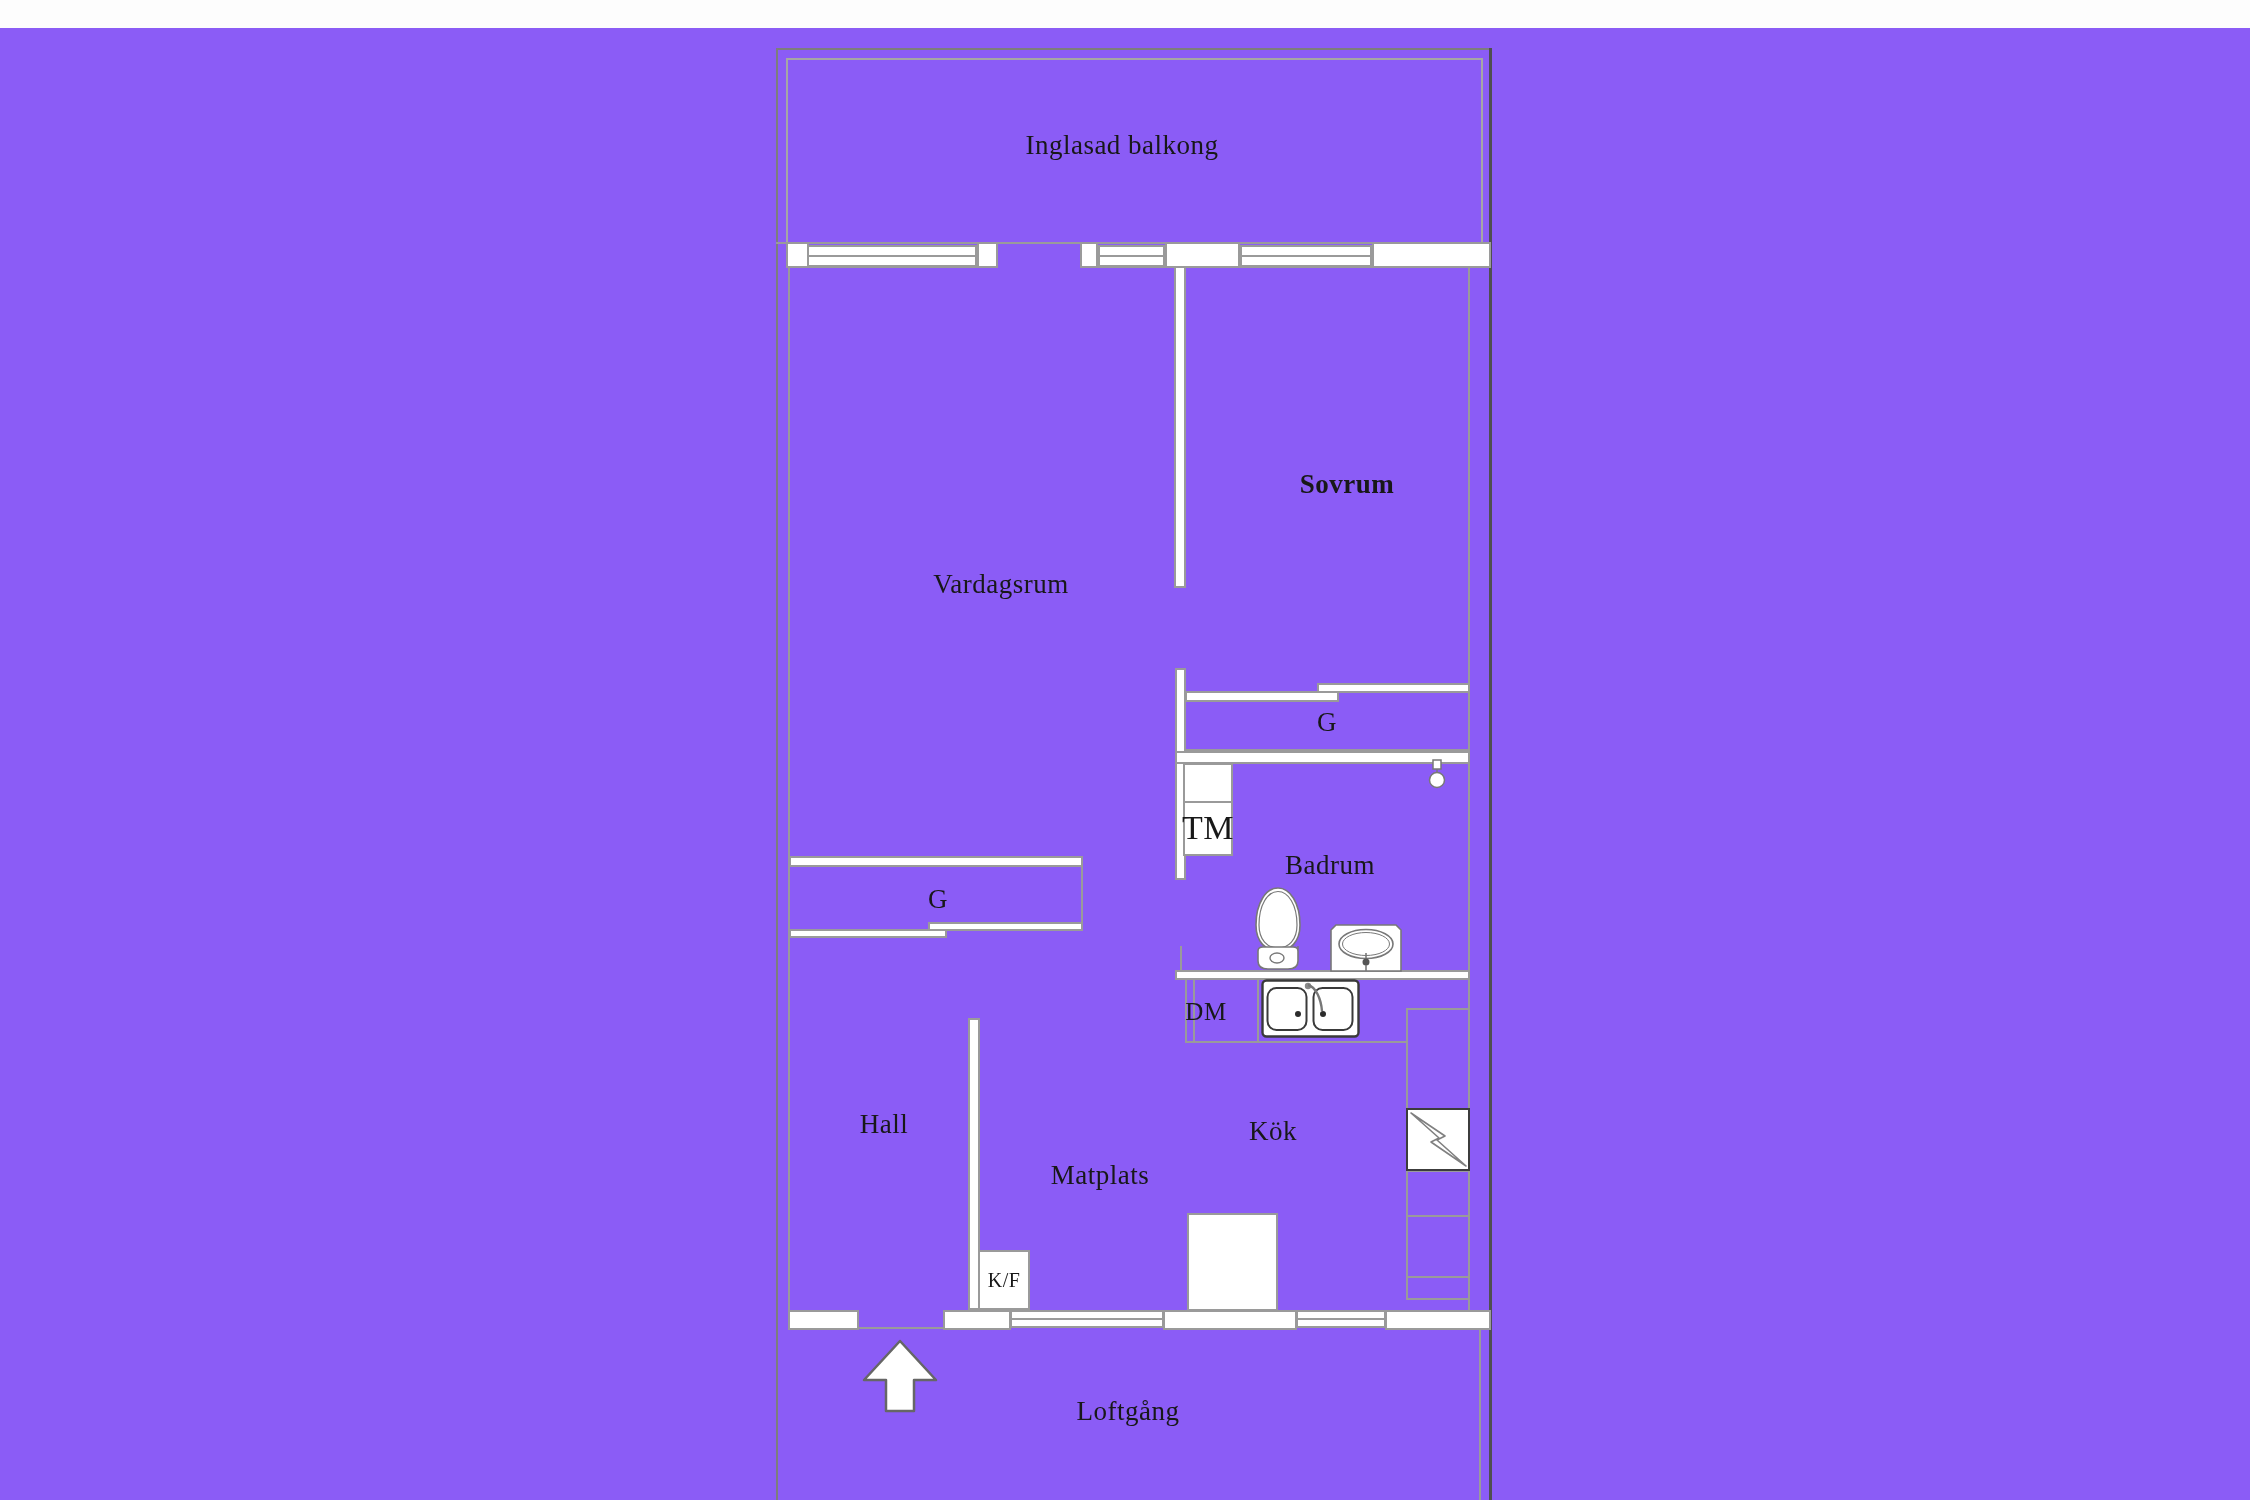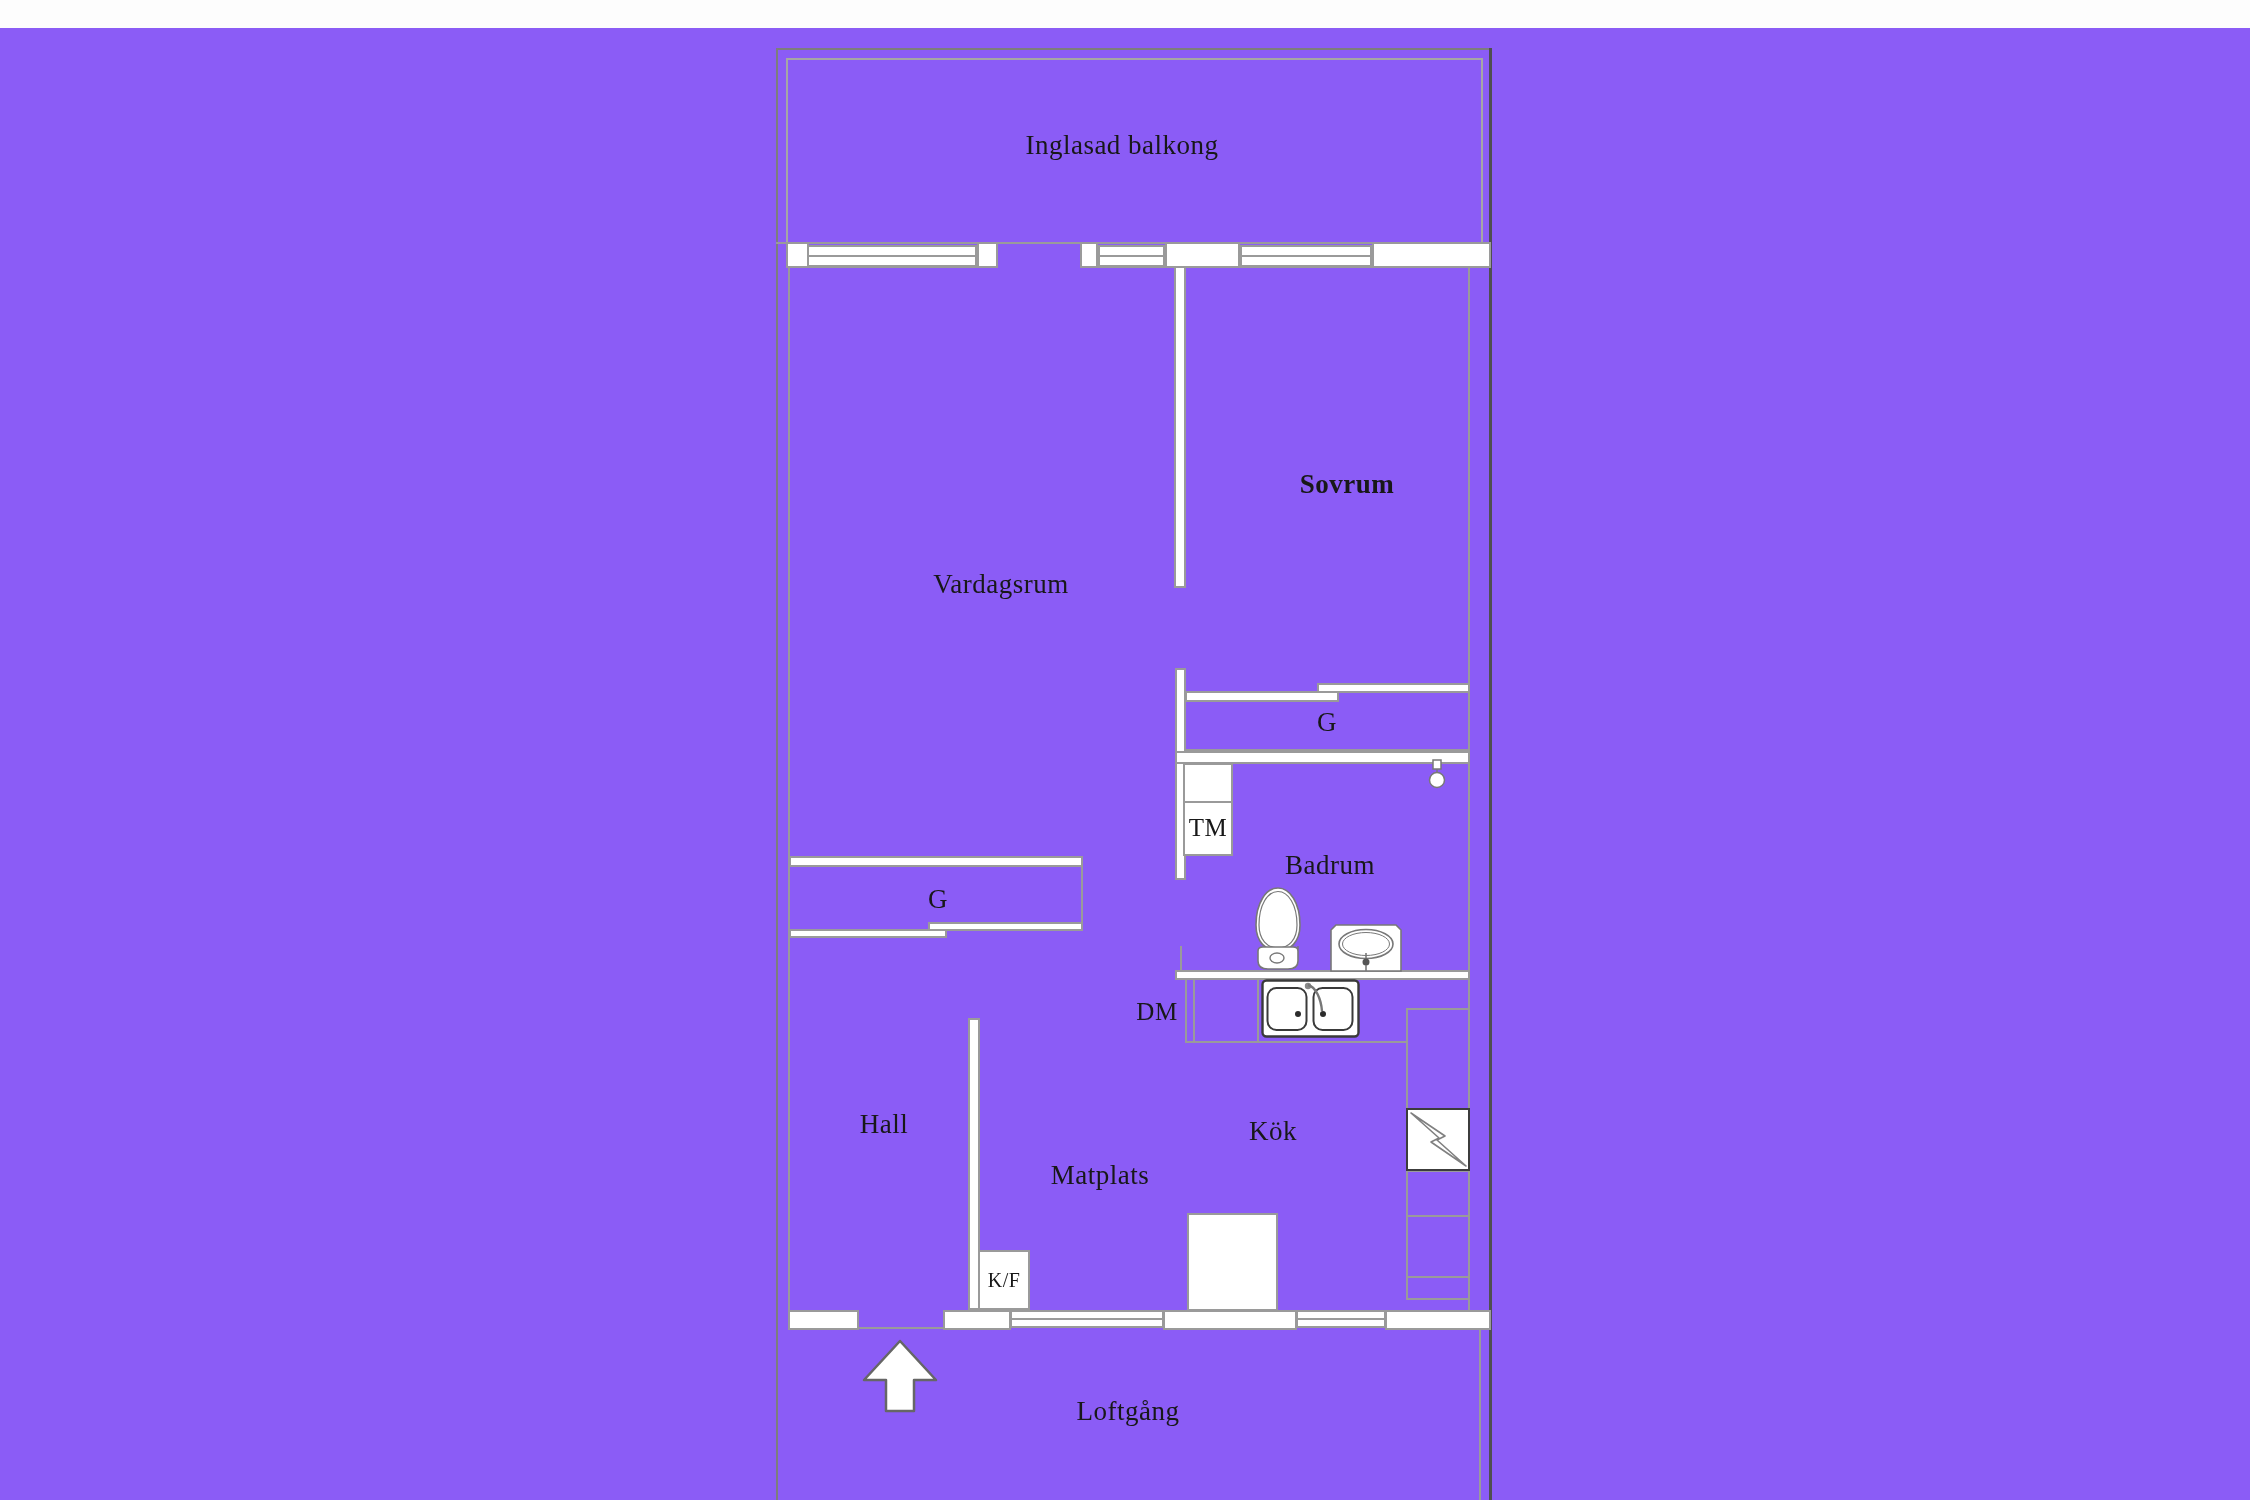--- a/index.html
+++ b/index.html
@@ -60,21 +60,21 @@
   <div class="w" style="left:1185px;top:721px;width:285px;height:2px;"></div>
   <div class="bx" style="left:1317px;top:655px;width:153px;height:10px;"></div>
   <div class="bx" style="left:1185px;top:663px;width:154px;height:11px;"></div>
   <div class="lb" style="left:1327px;top:694px;">G</div>
 
   <div class="bx" style="left:1175px;top:723px;width:295px;height:13px;"></div>
   <div class="w" style="left:1180px;top:735px;width:2px;height:115px;"></div>
   <div class="w" style="left:1180px;top:918px;width:2px;height:34px;"></div>
   <div class="bx" style="left:1183px;top:735px;width:50px;height:40px;"></div>
   <div class="bx" style="left:1183px;top:773px;width:50px;height:55px;"></div>
-  <div class="lb" style="left:1208px;top:800px;font-size:25px;">TM</div>
+  <div class="lb" style="left:1208px;top:800px;font-size:34px;">TM</div>
   <div class="bx" style="left:1175px;top:942px;width:295px;height:10px;"></div>
   <div class="lb" style="left:1330px;top:837px;">Badrum</div>
 
   <svg class="ic" style="left:1253px;top:859px;" width="50" height="84" viewBox="0 0 50 84">
     <path d="M25 1 C37 1 47 16 47 38 C47 55 37 64 25 64 C13 64 3 55 3 38 C3 16 13 1 25 1 Z" fill="#fff" stroke="#787878" stroke-width="1.6"></path>
     <path d="M25 4.5 C35.5 4.5 44 18 44 38 C44 53 35.5 61 25 61 C14.5 61 6 53 6 38 C6 18 14.5 4.5 25 4.5 Z" fill="none" stroke="#787878" stroke-width="1.2"></path>
     <path d="M5 62 L45 62 L45 59" fill="none" stroke="#787878" stroke-width="1.4"></path>
     <path d="M5 64 Q5 60 10 60 L40 60 Q45 60 45 64 L45 74 Q45 82 35 82 L15 82 Q5 82 5 74 Z" fill="#fff" stroke="#787878" stroke-width="1.6"></path>
     <ellipse cx="24" cy="71" rx="7" ry="5" fill="none" stroke="#787878" stroke-width="1.4"></ellipse>
   </svg>
@@ -91,21 +91,21 @@
   <svg class="ic" style="left:1427px;top:731px;" width="20" height="30" viewBox="0 0 20 30">
     <rect x="6" y="1" width="8" height="9" fill="#fff" stroke="#787878" stroke-width="1.5"></rect>
     <line x1="10" y1="10" x2="10" y2="14" stroke="#787878" stroke-width="1.5"></line>
     <circle cx="10" cy="21" r="7.5" fill="#fff" stroke="#787878" stroke-width="1.5"></circle>
   </svg>
 
   <div class="w" style="left:1185px;top:1013px;width:222px;height:2px;"></div>
   <div class="w" style="left:1185px;top:952px;width:2px;height:62px;"></div>
   <div class="w" style="left:1193px;top:952px;width:2px;height:62px;"></div>
   <div class="w" style="left:1257px;top:952px;width:2px;height:62px;"></div>
-  <div class="lb" style="left:1157px;top:984px;font-size:25px;">DM</div>
+  <div class="lb" style="left:1206px;top:984px;font-size:25px;">DM</div>
 
   <svg class="ic" style="left:1261px;top:951px;" width="99" height="59" viewBox="0 0 99 59">
     <rect x="1.5" y="1.5" width="96" height="56" rx="4" fill="#fff" stroke="#3a3a3a" stroke-width="2.4"></rect>
     <rect x="6.5" y="9" width="39" height="42" rx="9" fill="#fff" stroke="#3a3a3a" stroke-width="2"></rect>
     <rect x="52.5" y="9" width="39" height="42" rx="9" fill="#fff" stroke="#3a3a3a" stroke-width="2"></rect>
     <circle cx="37" cy="35" r="3" fill="#2c2c2c"></circle>
     <circle cx="62" cy="35" r="3" fill="#2c2c2c"></circle>
     <circle cx="47" cy="7" r="3.2" fill="#888"></circle>
     <path d="M47 6 C55 8 60 20 61 32" fill="none" stroke="#777" stroke-width="2.4"></path>
   </svg>

